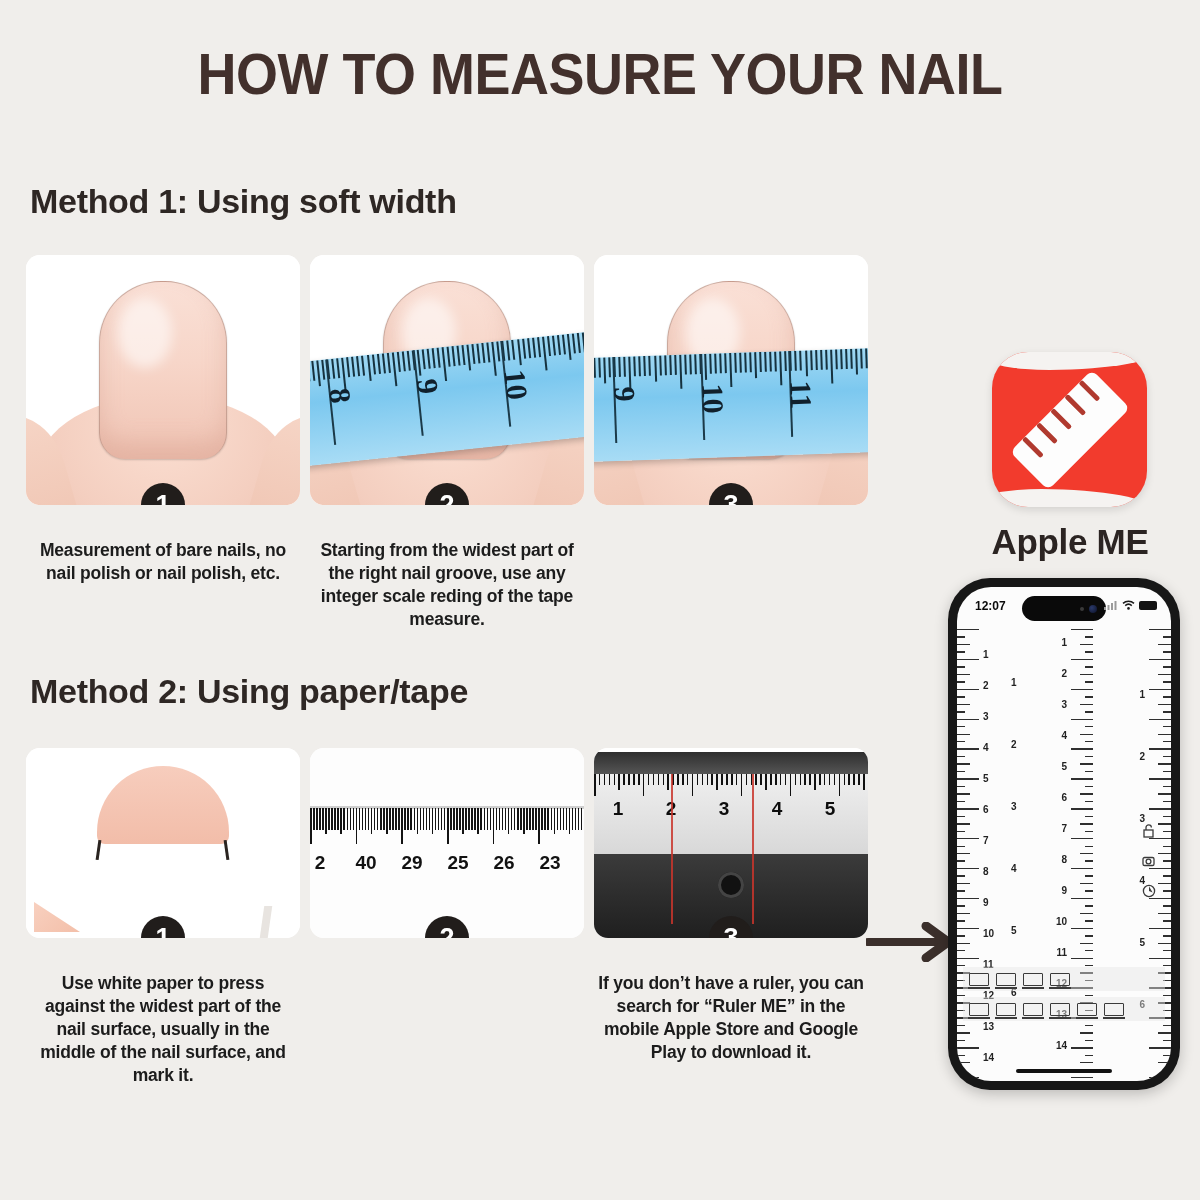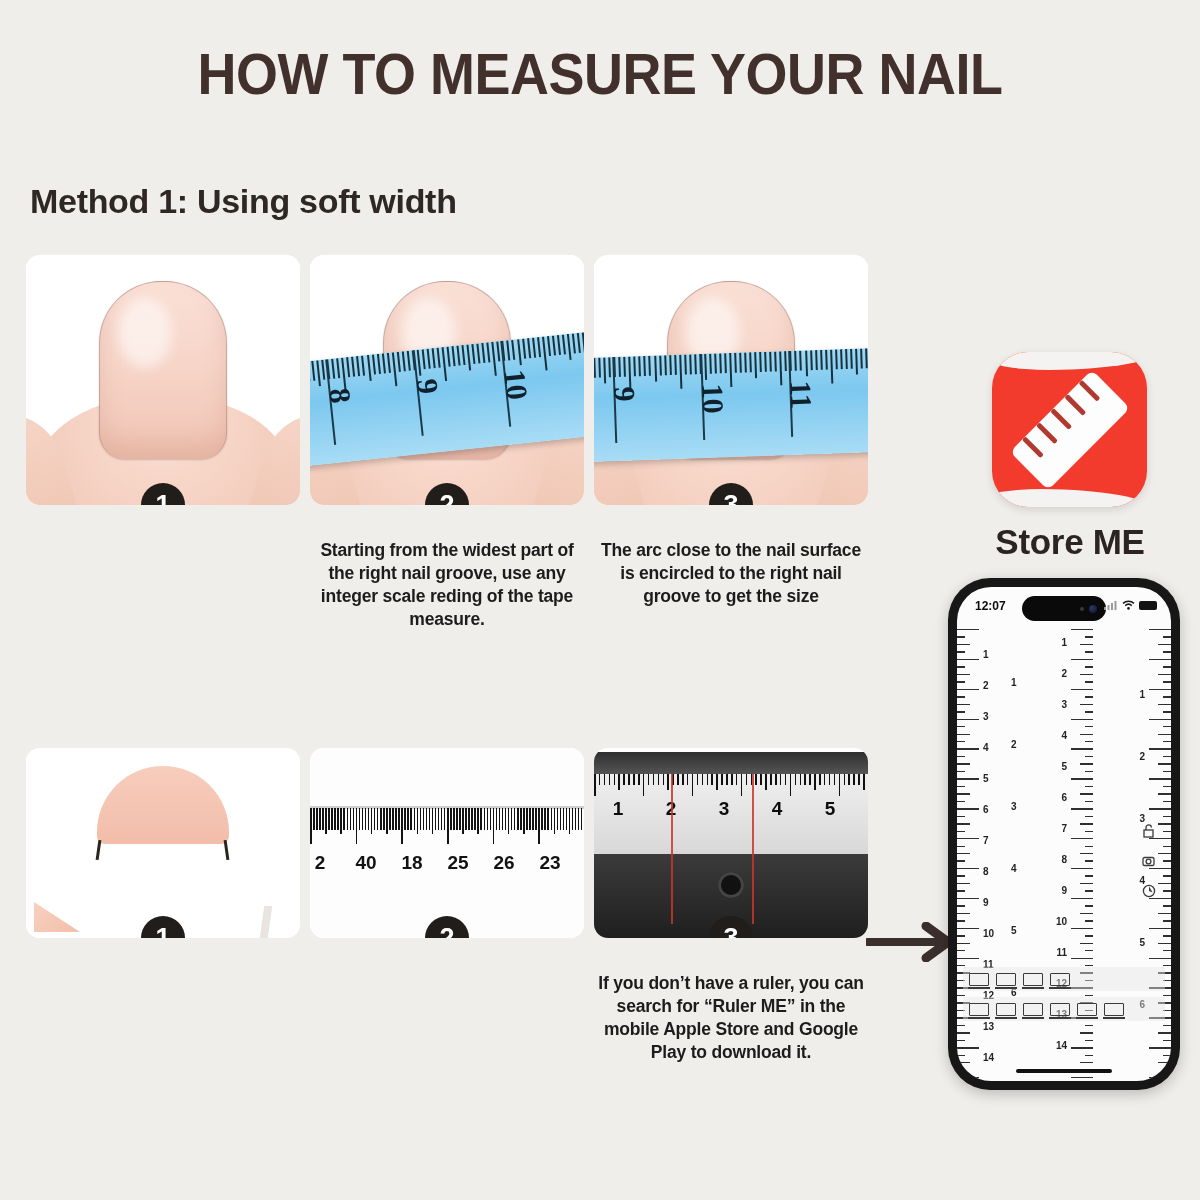--- a/index.html
+++ b/index.html
@@ -259,20 +259,21 @@
     <div class="card">
       <div class="photo tall">
         <div class="finger-wrap">
           <div class="knuckle"></div>
           <div class="nail">
             <div class="nail-shine"></div>
           </div>
         </div>
         <div class="badge">1</div>
       </div>
+      <div class="caption">Measurement of bare nails, no nail polish or nail polish, etc.</div>
     </div>
 
     <div class="card">
       <div class="photo tall">
         <div class="finger-wrap">
           <div class="knuckle"></div>
           <div class="nail">
             <div class="nail-shine"></div>
           </div>
         </div>
@@ -415,37 +416,38 @@
             </div>
         <span class="tape-major" style="left: 34px;"></span>
             <span class="tape-num" style="left: 62px;">9</span>
             <span class="tape-major" style="left: 122px;"></span>
             <span class="tape-num" style="left: 150px;">10</span>
             <span class="tape-major" style="left: 210px;"></span>
             <span class="tape-num" style="left: 238px;">11</span>
           </div>
         <div class="badge">3</div>
       </div>
-      <div class="caption">The arc close to the nail surface is encircled to the right nail groove to get the size</div>
     </div>
   </div>
 
+  <div class="section-head" id="m2-head">Method 2: Using paper/tape</div>
 
   <div class="cards" id="m2-cards">
 
     <div class="card">
       <div class="photo short">
         <div class="paper-bg"></div>
         <div class="imprint"></div>
         <div class="mark" id="mark-l"></div>
         <div class="mark" id="mark-r"></div>
         <div class="paper-corner"></div>
         <div class="paper-sliver"></div>
         <div class="badge">1</div>
       </div>
+      <div class="caption">Use white paper to press against the widest part of the nail surface, usually in the middle of the nail surface, and mark it.</div>
     </div>
 
     <div class="card">
       <div class="photo short">
         <div class="ruler-photo">
           <div class="ruler-edge"></div>
           <div class="rticks">
               <span class="rtick" style="left: 0px; height: 36px;"></span>
               <span class="rtick" style="left: 3.04444px; height: 22px;"></span>
               <span class="rtick" style="left: 6.08889px; height: 22px;"></span>
@@ -533,21 +535,21 @@
               <span class="rtick" style="left: 255.733px; height: 22px;"></span>
               <span class="rtick" style="left: 258.778px; height: 26px;"></span>
               <span class="rtick" style="left: 261.822px; height: 22px;"></span>
               <span class="rtick" style="left: 264.867px; height: 22px;"></span>
               <span class="rtick" style="left: 267.911px; height: 22px;"></span>
               <span class="rtick" style="left: 270.956px; height: 22px;"></span>
             </div>
           <div class="rnums">
               <span class="rnum" style="left: 10px;">2</span>
               <span class="rnum" style="left: 56px;">40</span>
-              <span class="rnum" style="left: 102px;">18</span>
+              <span class="rnum" style="left: 102px;">29</span>
               <span class="rnum" style="left: 148px;">25</span>
               <span class="rnum" style="left: 194px;">26</span>
               <span class="rnum" style="left: 240px;">23</span>
             </div>
         </div>
         <div class="badge">2</div>
       </div>
     </div>
 
     <div class="card">
@@ -640,21 +642,21 @@
     <div class="wave-t"></div>
     <div class="wave-b"></div>
     <div class="app-ruler">
         <i style="top: 14px;"></i>
         <i style="top: 34px;"></i>
         <i style="top: 54px;"></i>
         <i style="top: 74px;"></i>
         <i style="top: 94px;"></i>
       </div>
   </div>
-  <div class="app-label">Store ME</div>
+  <div class="app-label">Apple ME</div>
 
   <div class="phone">
     <div class="phone-screen">
       <div class="status-time">12:07</div>
       <div class="island">
         <span class="dot1"></span>
         <span class="dot2"></span>
       </div>
       <div class="status-right">
         <svg width="14" height="10" viewBox="0 0 14 10">

